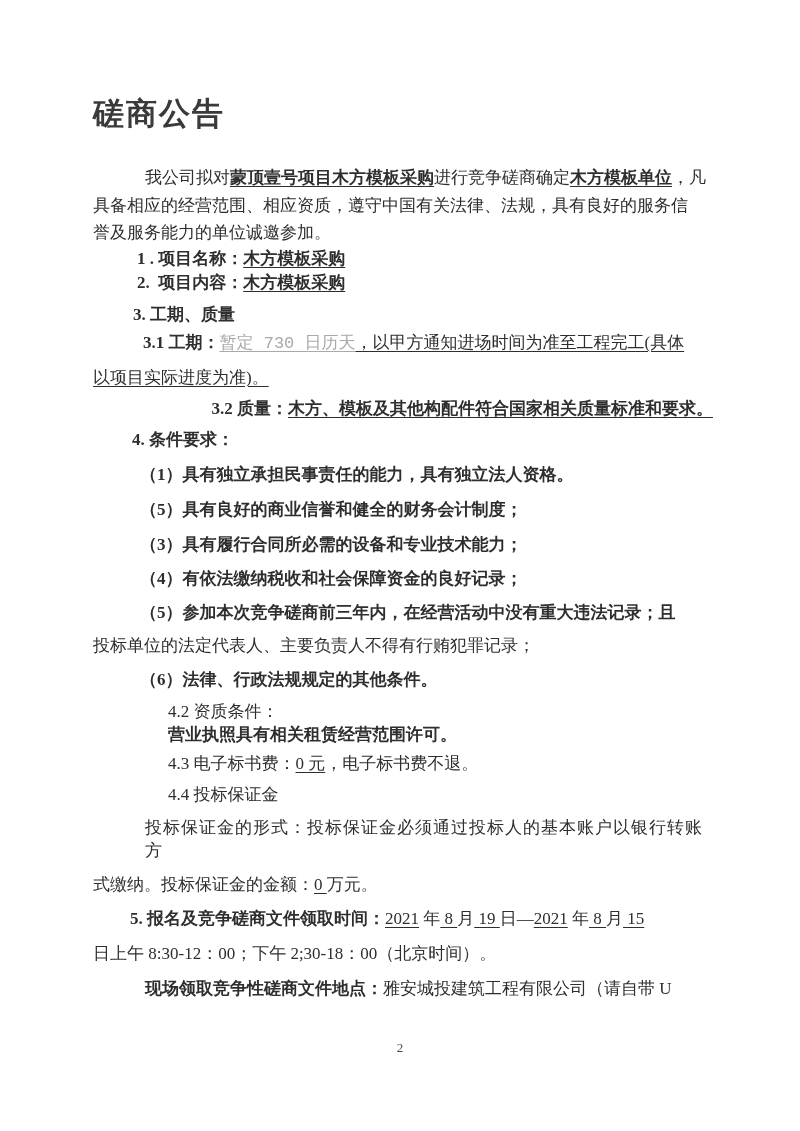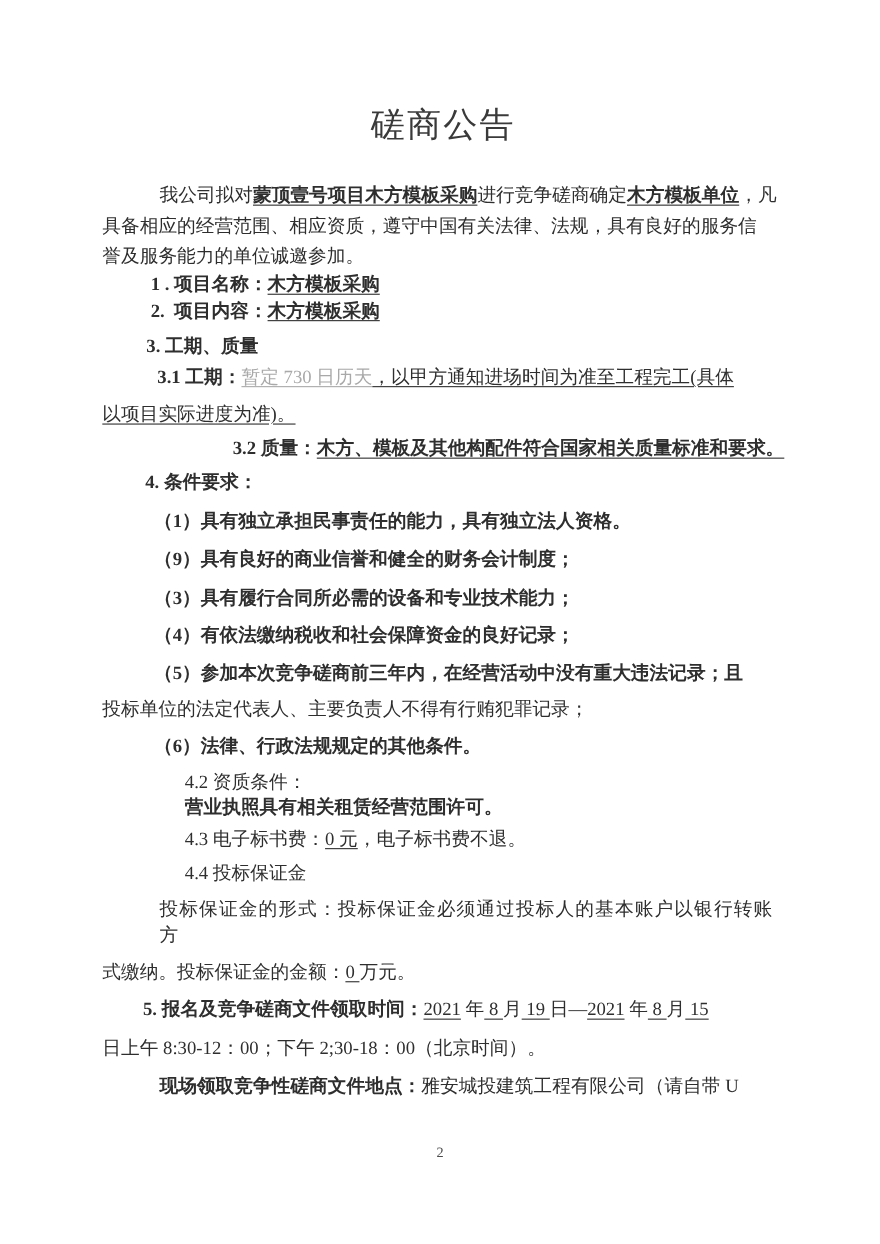--- a/index.html
+++ b/index.html
@@ -13,37 +13,37 @@
     overflow: hidden;
   }
   .content {
     position: absolute;
     left: 93px;
     top: 0;
     width: 620px;
   }
   .doc-title {
     margin: 93px 0 0 0;
-    text-align: center;
+    text-align: left;
     font-size: 31px;
     line-height: 42px;
-    font-weight: normal;
+    font-weight: bold;
     letter-spacing: 2px;
     color: #3a3a3a;
   }
   .ln {
     margin: 0;
     font-size: 17px;
     line-height: 23px;
     white-space: pre-wrap;
     color: #2e2e2e;
   }
   .ln .b { font-weight: bold; }
   .ln .u { text-decoration: underline; text-underline-offset: 3px; }
-  .ln .f { color: #a9a9a9; }
+  .ln .f { color: #a9a9a9; font-family: Liberation Mono, monospace; }
   .sp1 { letter-spacing: 1px; }
   
   .ind0  { padding-left: 0; }
   .ind37 { padding-left: 37px; }
   .ind39 { padding-left: 39px; }
   .ind40 { padding-left: 40px; }
   .ind44 { padding-left: 44px; }
   .ind47 { padding-left: 47px; font-weight: bold; }
   .ind50 { padding-left: 50px; }
   .ind52 { padding-left: 52px; }
@@ -84,21 +84,21 @@
         <p class="ln ind0 mt5"><span class="">具备相应的经营范围、相应资质，遵守中国有关法律、法规，具有良好的服务信</span></p>
         <p class="ln ind0 mt4"><span class="">誉及服务能力的单位诚邀参加。</span></p>
         <p class="ln ind44 mt3"><span class="b ">1 . 项目名称：</span><span class="b u ">木方模板采购</span></p>
         <p class="ln ind44 mt1"><span class="b ">2.  项目内容：</span><span class="b u ">木方模板采购</span></p>
         <p class="ln ind40 mt9"><span class="b ">3. 工期、质量</span></p>
         <p class="ln ind50 mt5"><span class="b ">3.1 工期：</span><span class="u f">暂定 730 日历天</span><span class="u ">，以甲方通知进场时间为准至工程完工(具体</span></p>
         <p class="ln ind0 mt11"><span class="u ">以项目实际进度为准)。</span></p>
         <p class="ln ind64 mt8"><span class="b ">3.2 质量：</span><span class="b u ">木方、模板及其他构配件符合国家相关质量标准和要求。</span></p>
         <p class="ln ind39 mt8"><span class="b ">4. 条件要求：</span></p>
         <p class="ln ind47 mt12"><span class="">（1）具有独立承担民事责任的能力，具有独立法人资格。</span></p>
-        <p class="ln ind47 mt12"><span class="">（9）具有良好的商业信誉和健全的财务会计制度；</span></p>
+        <p class="ln ind47 mt12"><span class="">（5）具有良好的商业信誉和健全的财务会计制度；</span></p>
         <p class="ln ind47 mt12"><span class="">（3）具有履行合同所必需的设备和专业技术能力；</span></p>
         <p class="ln ind47 mt11"><span class="">（4）有依法缴纳税收和社会保障资金的良好记录；</span></p>
         <p class="ln ind47 mt11"><span class="">（5）参加本次竞争磋商前三年内，在经营活动中没有重大违法记录；且</span></p>
         <p class="ln ind0 mt10"><span class="">投标单位的法定代表人、主要负责人不得有行贿犯罪记录；</span></p>
         <p class="ln ind47 mt11"><span class="">（6）法律、行政法规规定的其他条件。</span></p>
         <p class="ln ind75 mt9"><span class="">4.2 资质条件：</span></p>
         <p class="ln ind75 mt0"><span class="b ">营业执照具有相关租赁经营范围许可。</span></p>
         <p class="ln ind75 mt6"><span class="">4.3 电子标书费：</span><span class="u ">0 元</span><span class="">，电子标书费不退。</span></p>
         <p class="ln ind75 mt8"><span class="">4.4 投标保证金</span></p>
         <p class="ln ind52 mt10 sp1"><span class="">投标保证金的形式：投标保证金必须通过投标人的基本账户以银行转账方</span></p>

